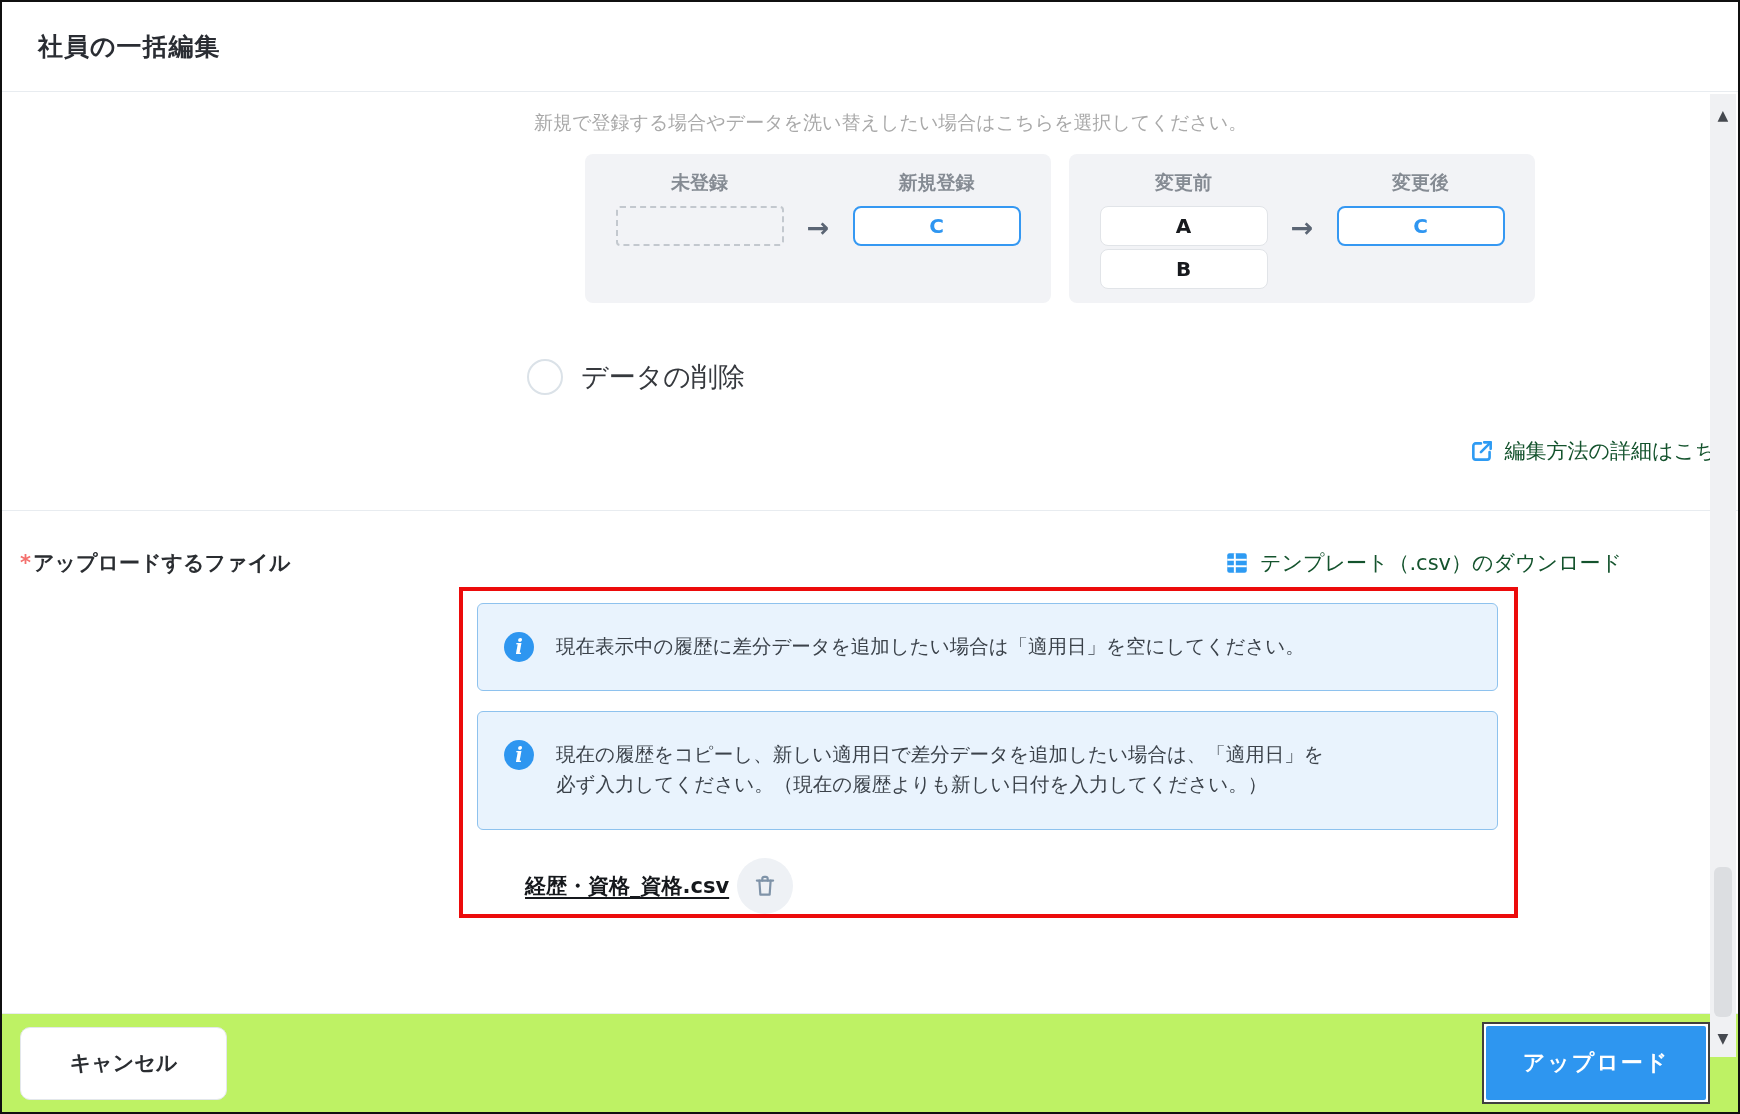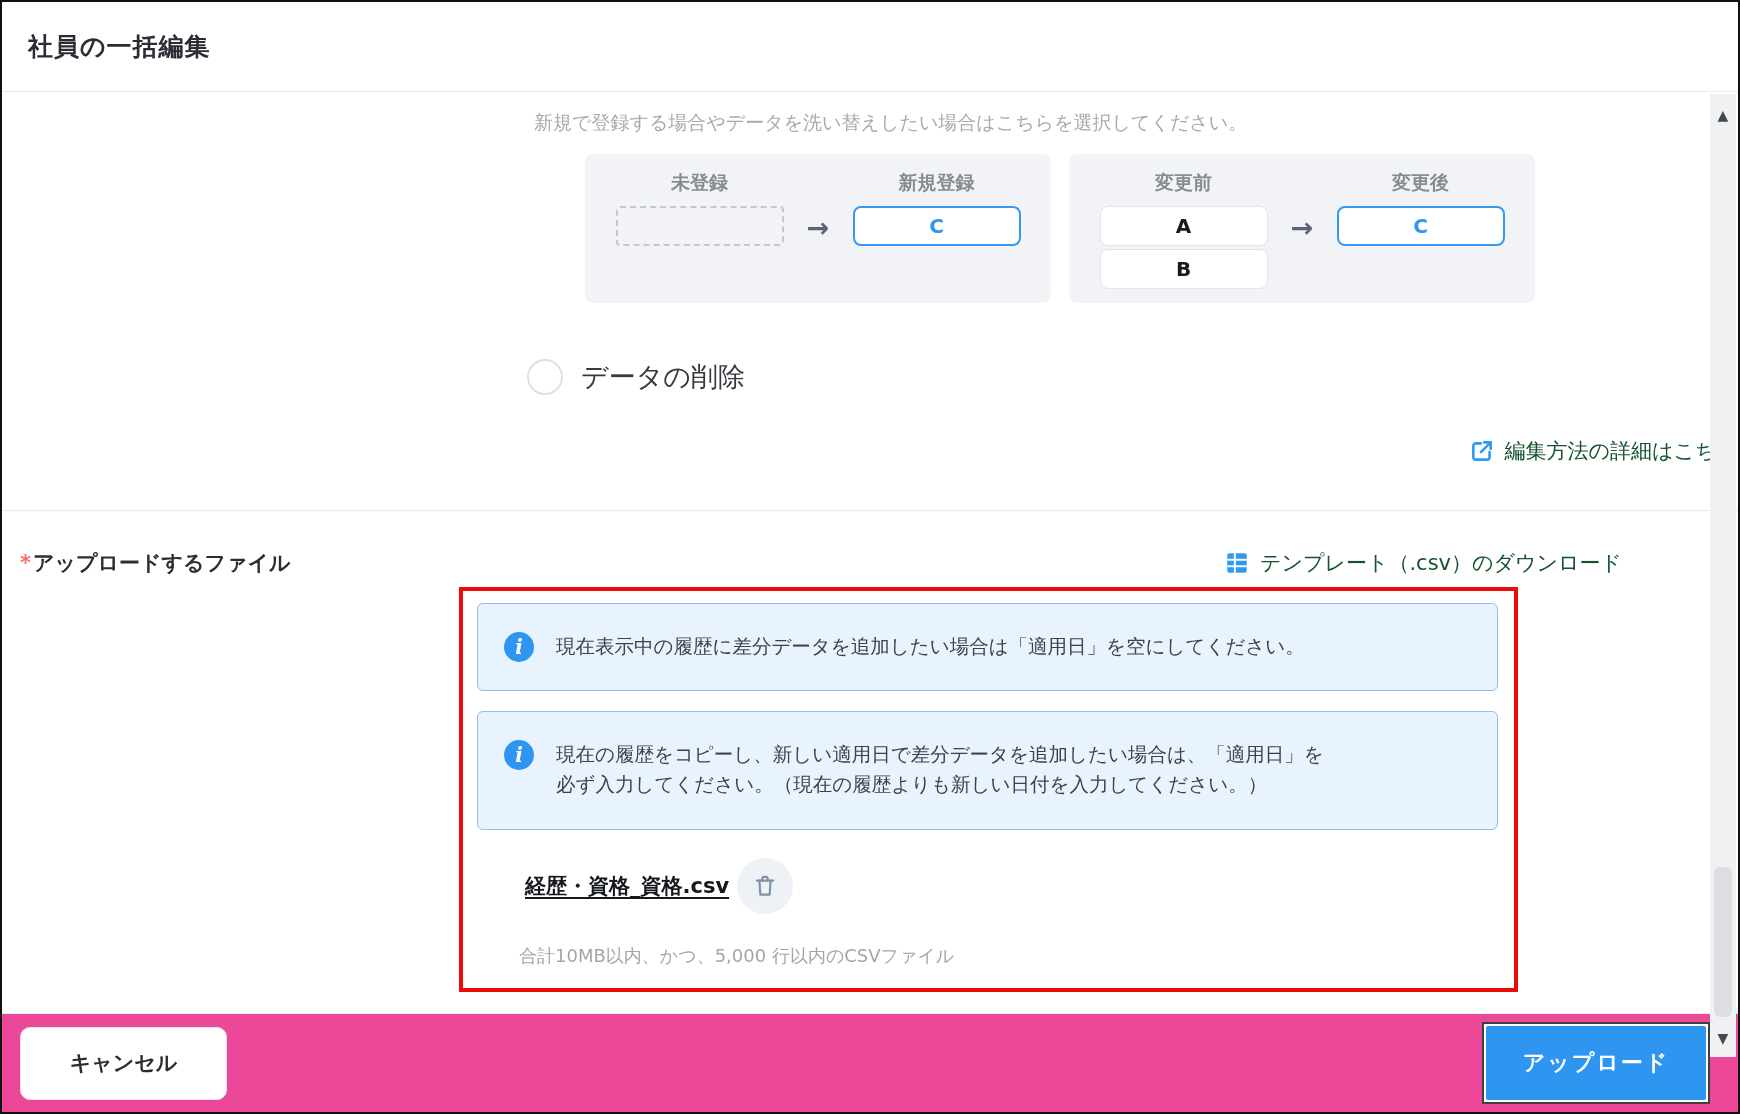--- a/index.html
+++ b/index.html
@@ -2,21 +2,21 @@
 <html><head>
 <meta charset="utf-8">
 <style>
   html,body { margin:0; padding:0; background:#fff; }
   body { font-family:"DejaVu Sans","Liberation Sans",sans-serif; }
 
   .modal { position:relative; width:1740px; height:1114px; border:2px solid #101010;
            box-sizing:border-box; background:#fff; overflow:hidden; }
 
   
-  .header { height:90px; display:flex; align-items:center; padding-left:26px;
+  .header { height:90px; display:flex; align-items:center; padding-left:36px;
             border-bottom:1px solid #e8ecf0; box-sizing:border-box; }
   .title { font-size:25px; font-weight:bold; color:#2a2d33; margin:0; letter-spacing:1px; }
 
   
   .sec1 { height:419px; box-sizing:border-box; border-bottom:1px solid #e8ecf0; overflow:hidden; }
   .desc { margin:18px 0 0 532px; font-size:19px; color:#a9a9a9; }
   .panels { display:flex; gap:18px; margin:18px 0 0 583px; align-items:stretch; }
   .panel { width:466px; background:#f2f3f6; border-radius:8px; display:flex;
            padding:14px 20px; box-sizing:border-box; }
   .pcol { flex:1; display:flex; flex-direction:column; align-items:center; }
@@ -63,21 +63,21 @@
   .file-row { display:flex; align-items:center; gap:8px; margin:28px 0 0 48px; }
   .file-name { font-size:21px; font-weight:bold; color:#15181c; text-decoration:underline;
                text-decoration-thickness:2px; text-underline-offset:4px; cursor:pointer; }
   .trash-btn { width:56px; height:56px; border-radius:50%; background:#eef1f5; border:none;
                display:flex; align-items:center; justify-content:center; cursor:pointer; padding:0; }
   .hint { margin:30px 0 20px 42px; font-size:18px; color:#a5a5a5; }
 
   
   .footer { position:absolute; left:0; right:0; bottom:0; height:99px; border-top:1px solid #e9ecef;
             display:flex; align-items:center; justify-content:space-between;
-            padding:0 28px 0 18px; box-sizing:border-box; background:#ec4899; }
+            padding:0 28px 0 18px; box-sizing:border-box; background:#bef264; }
   .cancel { width:207px; height:73px; border-radius:10px; border:1px solid #e3e7eb; background:#fff;
             font-size:21px; font-weight:bold; color:#2a2d31; font-family:inherit; cursor:pointer; }
   .upload-wrap { border:2px solid #404040; padding:2px; background:#fff; line-height:0; }
   .upload { width:220px; height:74px; background:#2e96f0; border:none; border-radius:2px;
             color:#fff; font-size:22px; font-weight:bold; font-family:inherit;
             letter-spacing:2px; cursor:pointer; }
 
   
   .scrollbar { position:absolute; top:92px; right:2px; width:26px; height:963px;
                background:#f0f1f3; z-index:6; }
@@ -188,21 +188,20 @@
             <a class="file-name">経歴・資格_資格.csv</a>
             <button class="trash-btn">
               <svg width="26" height="26" viewBox="0 0 24 24" fill="none" stroke="#7f93a8" stroke-width="2" stroke-linecap="round" stroke-linejoin="round">
                 <path d="M4.5 7h15"></path>
                 <path d="M9.5 7V5.2A1.7 1.7 0 0 1 11.2 3.5h1.6A1.7 1.7 0 0 1 14.5 5.2V7"></path>
                 <path d="M6.8 7l.9 13h8.6l.9-13"></path>
               </svg>
             </button>
           </div>
 
-          <p class="hint">合計10MB以内、かつ、5,000 行以内のCSVファイル</p>
 
         </div>
       </div>
     </section>
 
   </div>
 
   <div class="footer">
     <button class="cancel">キャンセル</button>
     <div class="upload-wrap">

